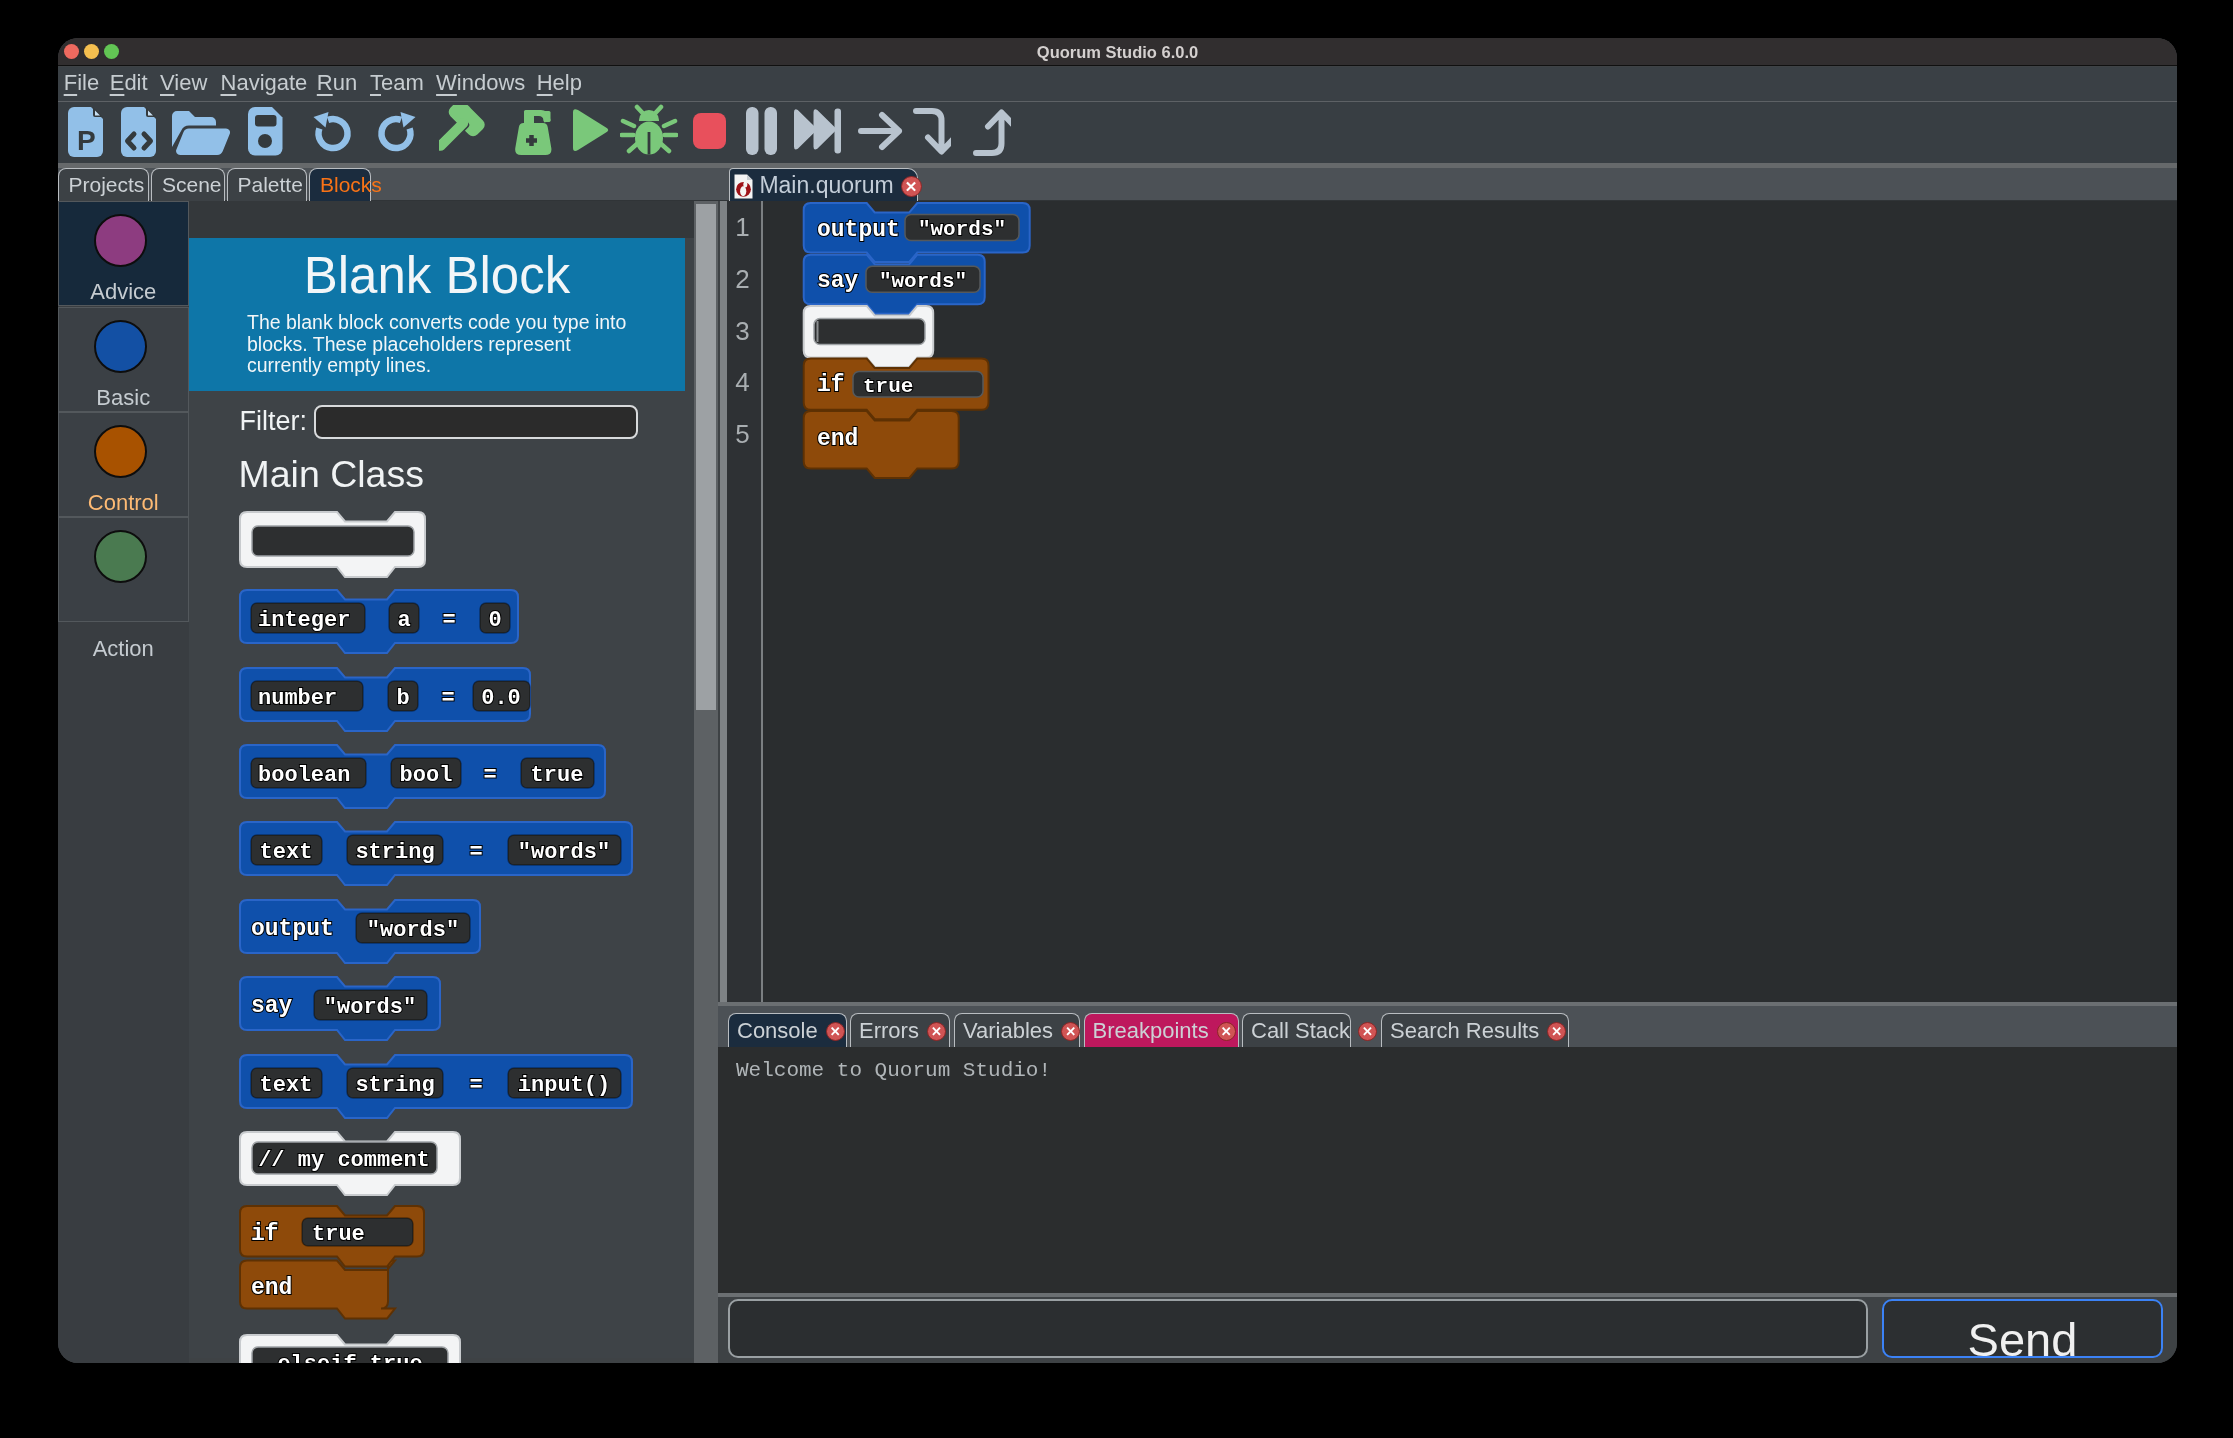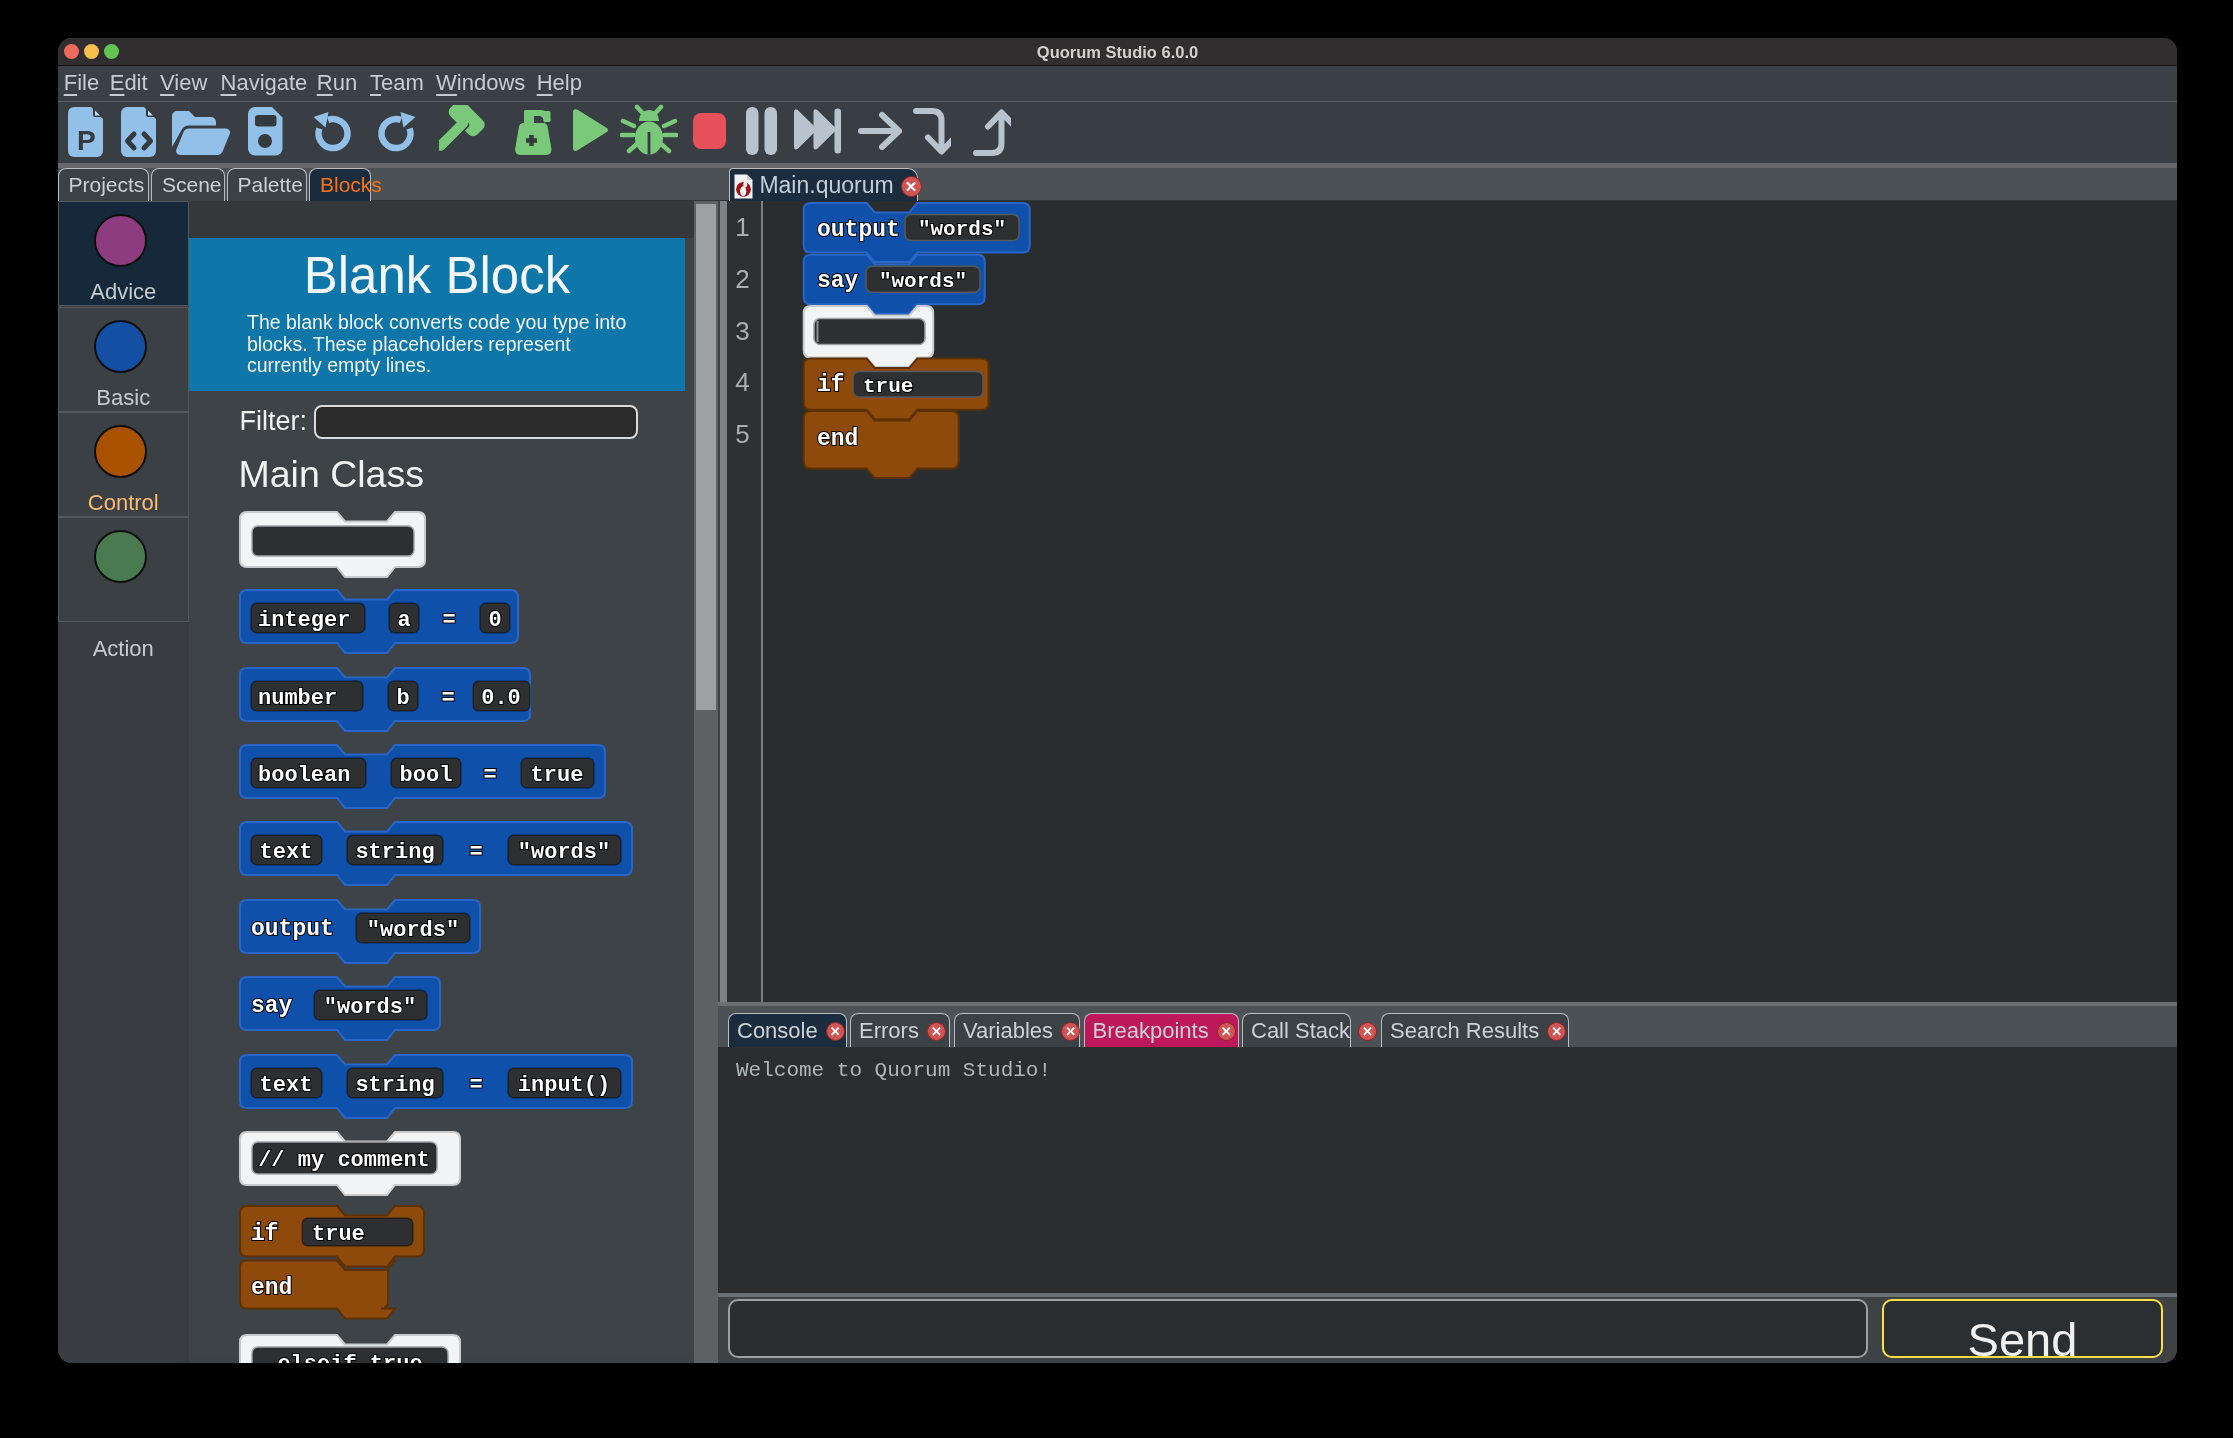--- a/index.html
+++ b/index.html
@@ -1,21 +1,21 @@
 <!DOCTYPE html>
 <html><head><meta charset="utf-8"><style>
 html,body{margin:0;padding:0;background:#000;width:2233px;height:1438px;overflow:hidden;}
 *{box-sizing:border-box;}
 body{font-family:"Liberation Sans",sans-serif;-webkit-font-smoothing:antialiased;}
 .abs{position:absolute;}
 .mono{font-family:"Liberation Mono",monospace;}
 .xcirc{display:inline-block;border-radius:50%;background:#d05454;border:1.5px solid #8d2626;color:#fff;
  font-weight:bold;text-align:center;}
 </style></head><body>
-<div class="abs" style="left:57.5px;top:38px;width:2119.5px;height:1325px;background:#3e4245;border-radius:14px;overflow:hidden;">
+<div class="abs" style="left:57.5px;top:38px;width:2119.5px;height:1325px;background:#3e4245;border-radius:20px;overflow:hidden;">
 
 <div class="abs" style="left:0.0px;top:0.0px;width:2119.5px;height:27.5px;background:#312e2f;border-bottom:1px solid #101010;"></div>
 <div class="abs" style="left:6.5px;top:5.5px;width:15px;height:15px;background:#ee6a5f;border-radius:50%;"></div>
 <div class="abs" style="left:26.5px;top:5.5px;width:15px;height:15px;background:#f5bf4f;border-radius:50%;"></div>
 <div class="abs" style="left:46.5px;top:5.5px;width:15px;height:15px;background:#62c554;border-radius:50%;"></div>
 <div class="abs" style="left:972.5px;top:4.5px;width:175px;height:18px;color:#d4d0cf;font-size:16.5px;font-weight:bold;text-align:center;">Quorum Studio 6.0.0</div>
 <div class="abs" style="left:0.0px;top:28.5px;width:2119.5px;height:34px;background:#3a4045;"></div>
 <div class="abs" style="left:6.200000000000003px;top:32.0px;width:120px;height:28px;color:#c6ccd0;font-size:22px;white-space:nowrap;"><span style="text-decoration:underline;text-underline-offset:4px;">F</span>ile</div>
 <div class="abs" style="left:52.2px;top:32.0px;width:120px;height:28px;color:#c6ccd0;font-size:22px;white-space:nowrap;"><span style="text-decoration:underline;text-underline-offset:4px;">E</span>dit</div>
 <div class="abs" style="left:102.5px;top:32.0px;width:120px;height:28px;color:#c6ccd0;font-size:22px;white-space:nowrap;"><span style="text-decoration:underline;text-underline-offset:4px;">V</span>iew</div>
@@ -242,13 +242,13 @@
 <div class="abs" style="left:792.5px;top:975.0px;width:100px;height:34px;background:#3c4145;border:1.5px solid #b9bdc1;border-bottom:none;border-radius:8px 8px 0 0;color:#ccd1d5;font-size:22px;padding:4px 0 0 8px;white-space:nowrap;">Errors<span class="xcirc" style="width:19px;height:19px;font-size:13px;line-height:18px;margin-left:8px;vertical-align:2px;">✕</span></div>
 <div class="abs" style="left:896.5px;top:975.0px;width:125.6px;height:34px;background:#3c4145;border:1.5px solid #b9bdc1;border-bottom:none;border-radius:8px 8px 0 0;color:#ccd1d5;font-size:22px;padding:4px 0 0 8px;white-space:nowrap;">Variables<span class="xcirc" style="width:19px;height:19px;font-size:13px;line-height:18px;margin-left:8px;vertical-align:2px;">✕</span></div>
 <div class="abs" style="left:1026.0px;top:975.0px;width:155px;height:34px;background:#be185d;border:1.5px solid #b9bdc1;border-bottom:none;border-radius:8px 8px 0 0;color:#ccd1d5;font-size:22px;padding:4px 0 0 8px;white-space:nowrap;">Breakpoints<span class="xcirc" style="width:19px;height:19px;font-size:13px;line-height:18px;margin-left:8px;vertical-align:2px;">✕</span></div>
 <div class="abs" style="left:1184.5px;top:975.0px;width:109px;height:34px;background:#3c4145;border:1.5px solid #b9bdc1;border-bottom:none;border-radius:8px 8px 0 0;color:#ccd1d5;font-size:22px;padding:4px 0 0 8px;white-space:nowrap;">Call Stack<span class="xcirc" style="width:19px;height:19px;font-size:13px;line-height:18px;margin-left:8px;vertical-align:2px;">✕</span></div>
 <div class="abs" style="left:1323.5px;top:975.0px;width:188.4px;height:34px;background:#3c4145;border:1.5px solid #b9bdc1;border-bottom:none;border-radius:8px 8px 0 0;color:#ccd1d5;font-size:22px;padding:4px 0 0 8px;white-space:nowrap;">Search Results<span class="xcirc" style="width:19px;height:19px;font-size:13px;line-height:18px;margin-left:8px;vertical-align:2px;">✕</span></div>
 <div class="abs" style="left:660.5px;top:1009.0px;width:1459px;height:246px;background:#2b2d2e;"></div>
 <div class="abs" style="left:678.5px;top:1019.0px;width:600px;height:26px;color:#b0b5b8;font-size:21px;"><span class="mono">Welcome to Quorum Studio!</span></div>
 <div class="abs" style="left:660.5px;top:1255.0px;width:1459px;height:3.5px;background:#6b6f72;"></div>
 <div class="abs" style="left:660.5px;top:1258.5px;width:1459px;height:66.5px;background:#3e4245;"></div>
 <div class="abs" style="left:670.5px;top:1261.0px;width:1140px;height:59px;background:#2b2e30;border:2px solid #9aa0a3;border-radius:10px;"></div>
-<div class="abs" style="left:1824.5px;top:1261.0px;width:281px;height:59px;background:#2c2f31;border:2px solid #fde047;border-radius:10px;color:#f0f0f0;font-size:47px;text-align:center;padding-top:11px;">Send</div>
+<div class="abs" style="left:1824.5px;top:1261.0px;width:281px;height:59px;background:#2c2f31;border:2px solid #3b82f6;border-radius:10px;color:#f0f0f0;font-size:47px;text-align:center;padding-top:11px;">Send</div>
 </div>
 </body></html>

